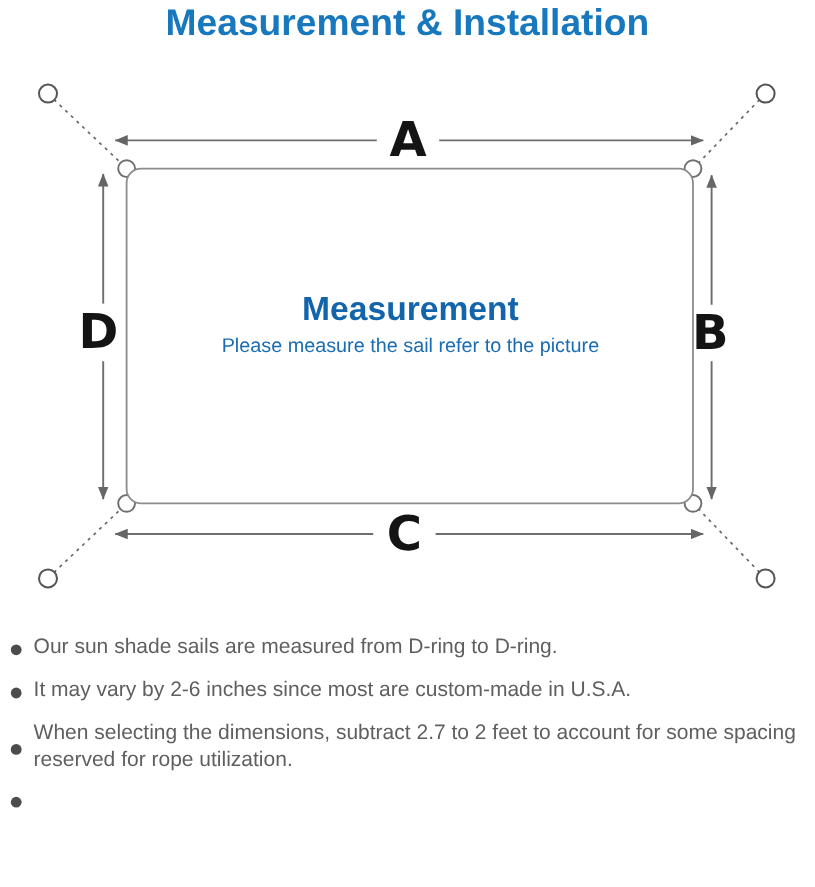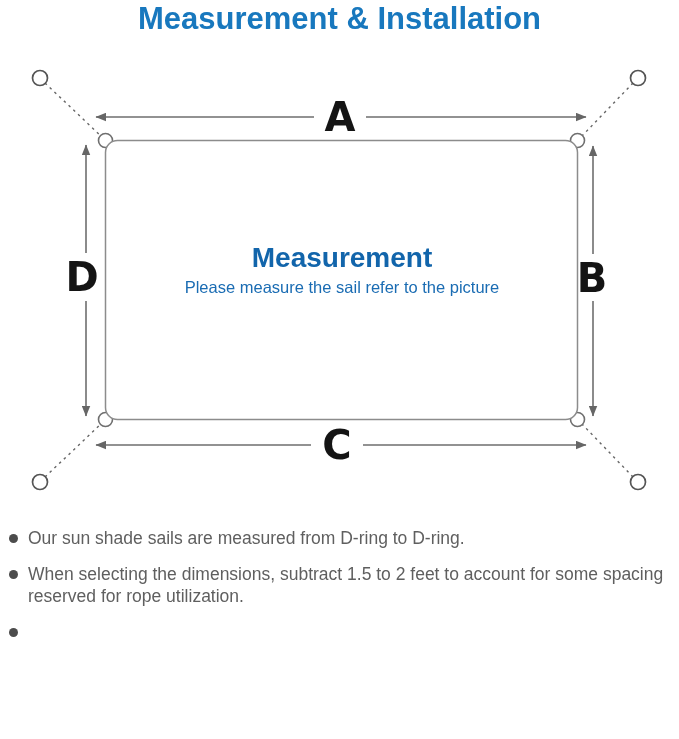--- a/index.html
+++ b/index.html
@@ -18,21 +18,21 @@
     letter-spacing:0px;
   }
   .diagram{
     position:absolute;top:60px;left:0;
     width:679px;height:460px;
   }
   .bullet-list{
     position:absolute;top:527px;left:9px;right:4px;
   }
   .bullet-item{
-    display:flex;align-items:flex-start;
+    display:flex;align-items:center;
     margin-bottom:14px;
     color:#5f5f5f;
     font-size:17.5px;line-height:22px;
   }
   .bullet-dot{
     width:9px;height:9px;border-radius:50%;
     background:#4c4c4c;
     flex-shrink:0;
     margin:7px 10px 0 0;
   }
@@ -110,20 +110,24 @@
     <text class="center-subtitle" x="342" y="233" text-anchor="middle">Please measure the sail refer to the picture</text>
   </svg>
 
   <div class="bullet-list">
     <div class="bullet-item">
       <span class="bullet-dot"></span>
       <span>Our sun shade sails are measured from D-ring to D-ring.</span>
     </div>
     <div class="bullet-item">
       <span class="bullet-dot"></span>
-      <span>When selecting the dimensions, subtract 1.5 to 2 feet to account for some spacing reserved for rope utilization.</span>
+      <span>It may vary by 2-6 inches since most are custom-made in U.S.A.</span>
+    </div>
+    <div class="bullet-item">
+      <span class="bullet-dot"></span>
+      <span>When selecting the dimensions, subtract 2.7 to 2 feet to account for some spacing reserved for rope utilization.</span>
     </div>
     <div class="bullet-item">
       <span class="bullet-dot"></span>
     </div>
   </div>
 
 </div>
 
 </body></html>

